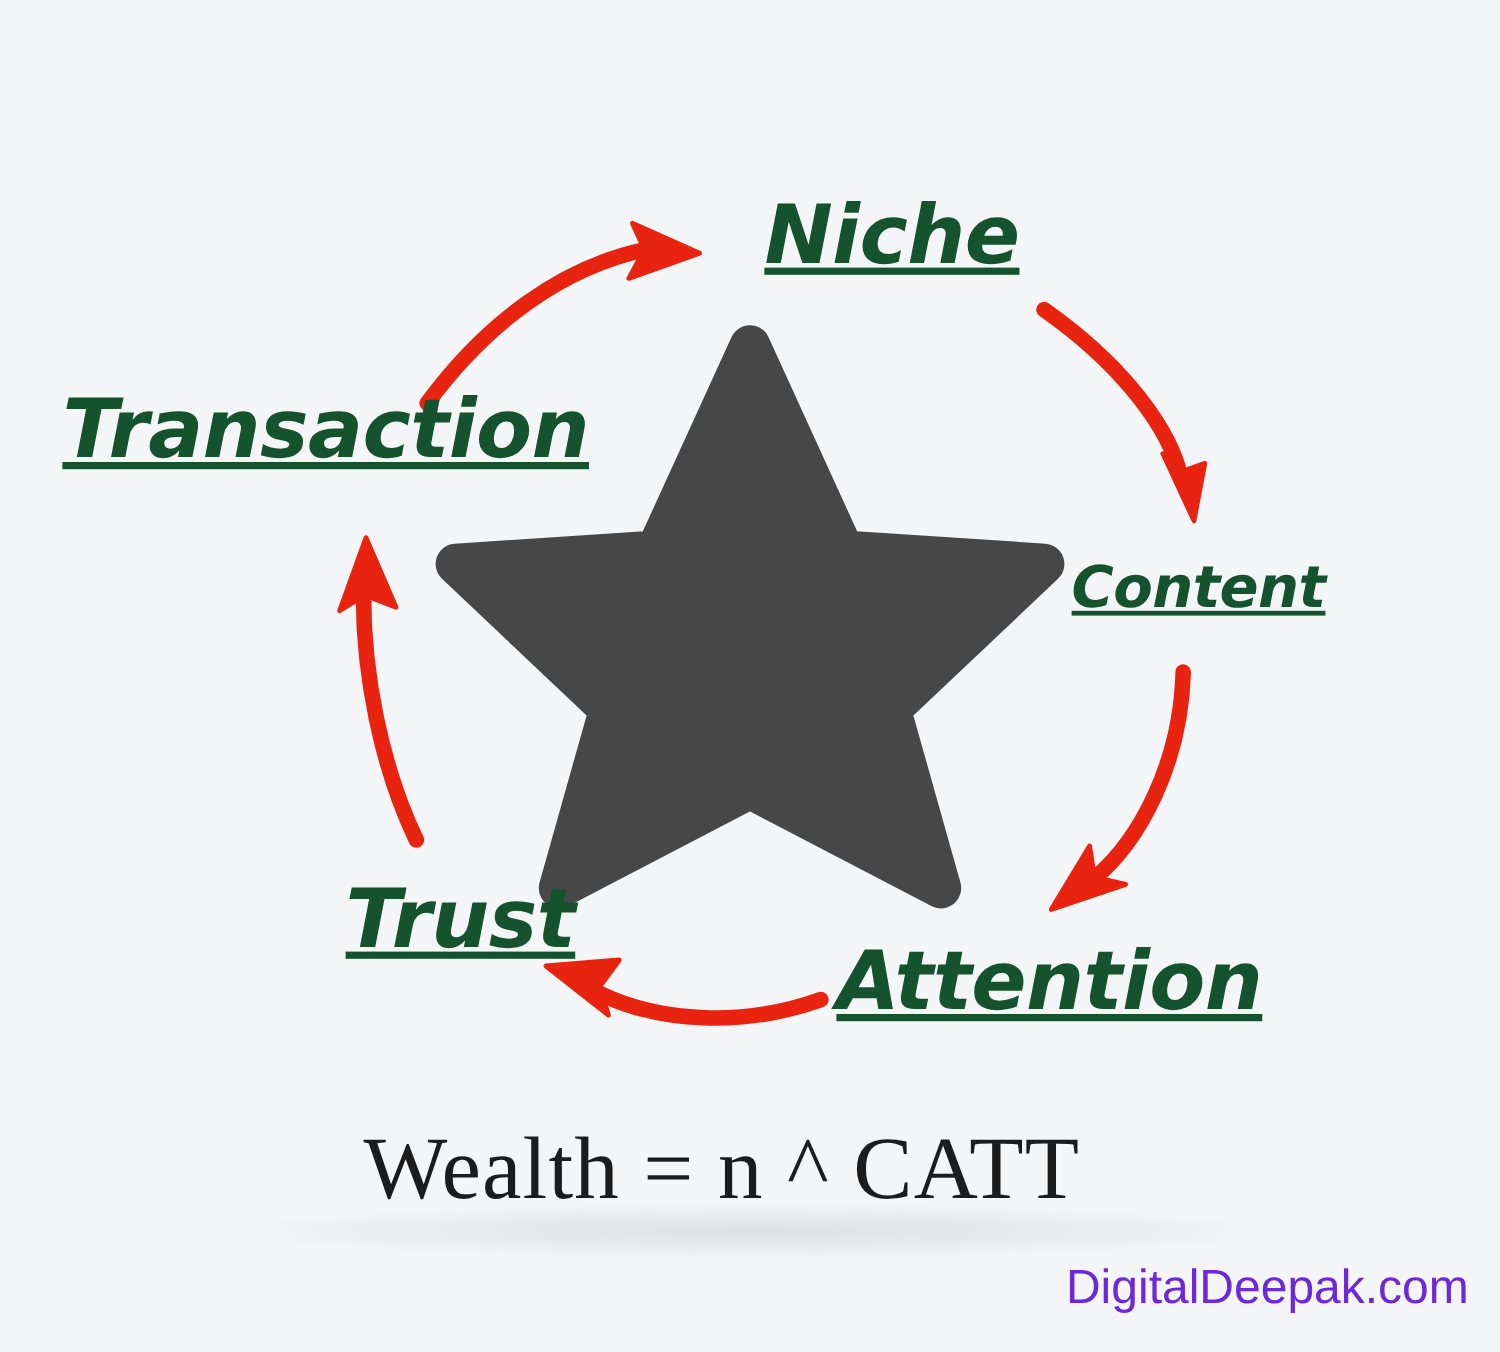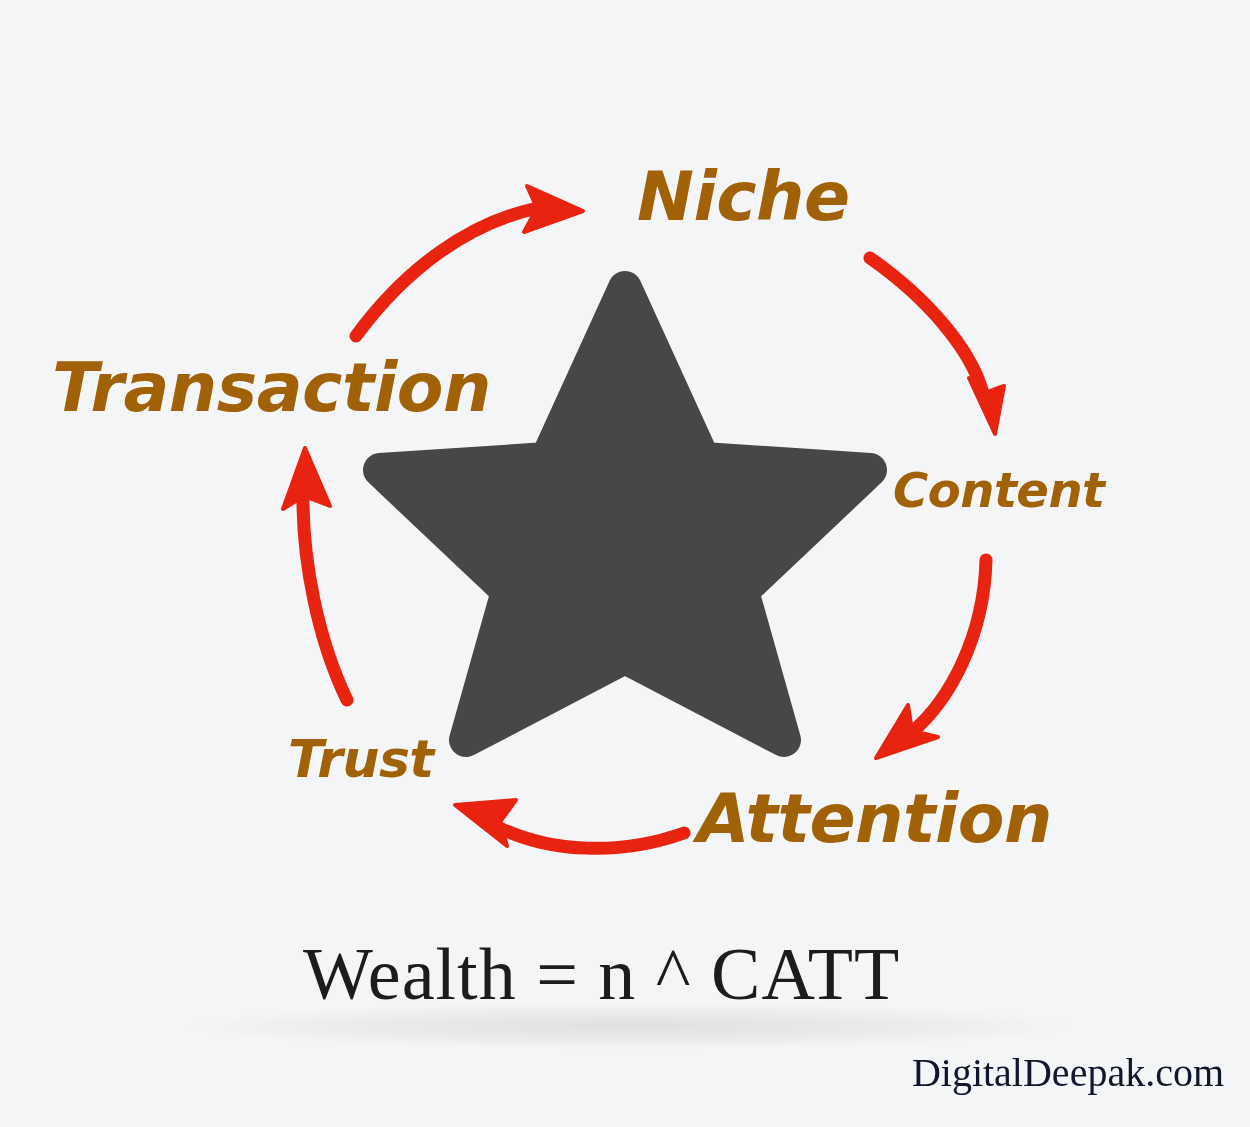--- a/index.html
+++ b/index.html
@@ -29,49 +29,50 @@
     top: 0;
     width: 1250px;
     height: 1127px;
   }
 
   .node-label {
     position: absolute;
     font-family: "DejaVu Sans", "Liberation Sans", sans-serif;
     font-style: italic;
     font-weight: bold;
-    color: #a16207;
+    color: #14532d;
     white-space: nowrap;
     letter-spacing: -0.5px;
     line-height: 1;
+    text-decoration: underline;
   }
 
   #label-niche {
     left: 637px;
     top: 163px;
     font-size: 68px;
   }
   #label-content {
     left: 893px;
     top: 466px;
     font-size: 48px;
   }
   #label-attention {
     left: 697px;
     top: 785px;
     font-size: 68px;
   }
   #label-trust {
     left: 288px;
     top: 733px;
-    font-size: 52px;
+    font-size: 68px;
   }
   #label-transaction {
     left: 52px;
-    top: 354px;
+    top: 325px;
     font-size: 68px;
     text-align: right;
   }
 
   #formula {
     position: absolute;
     left: 0;
     top: 937px;
     width: 1203px;
     text-align: center;
@@ -80,23 +81,23 @@
     font-weight: normal;
     color: #1C1C1C;
     letter-spacing: 1px;
     line-height: 1;
   }
 
   #footer-brand {
     position: absolute;
     right: 26px;
     top: 1053px;
-    font-family: Liberation Serif, serif;
+    font-family: Liberation Sans, sans-serif;
     font-size: 40px;
-    color: #0f172a;
+    color: #6d28d9;
     letter-spacing: 0px;
     line-height: 1;
   }
 
   #ground-shadow {
     position: absolute;
     left: 190px;
     top: 1003px;
     width: 880px;
     height: 46px;

